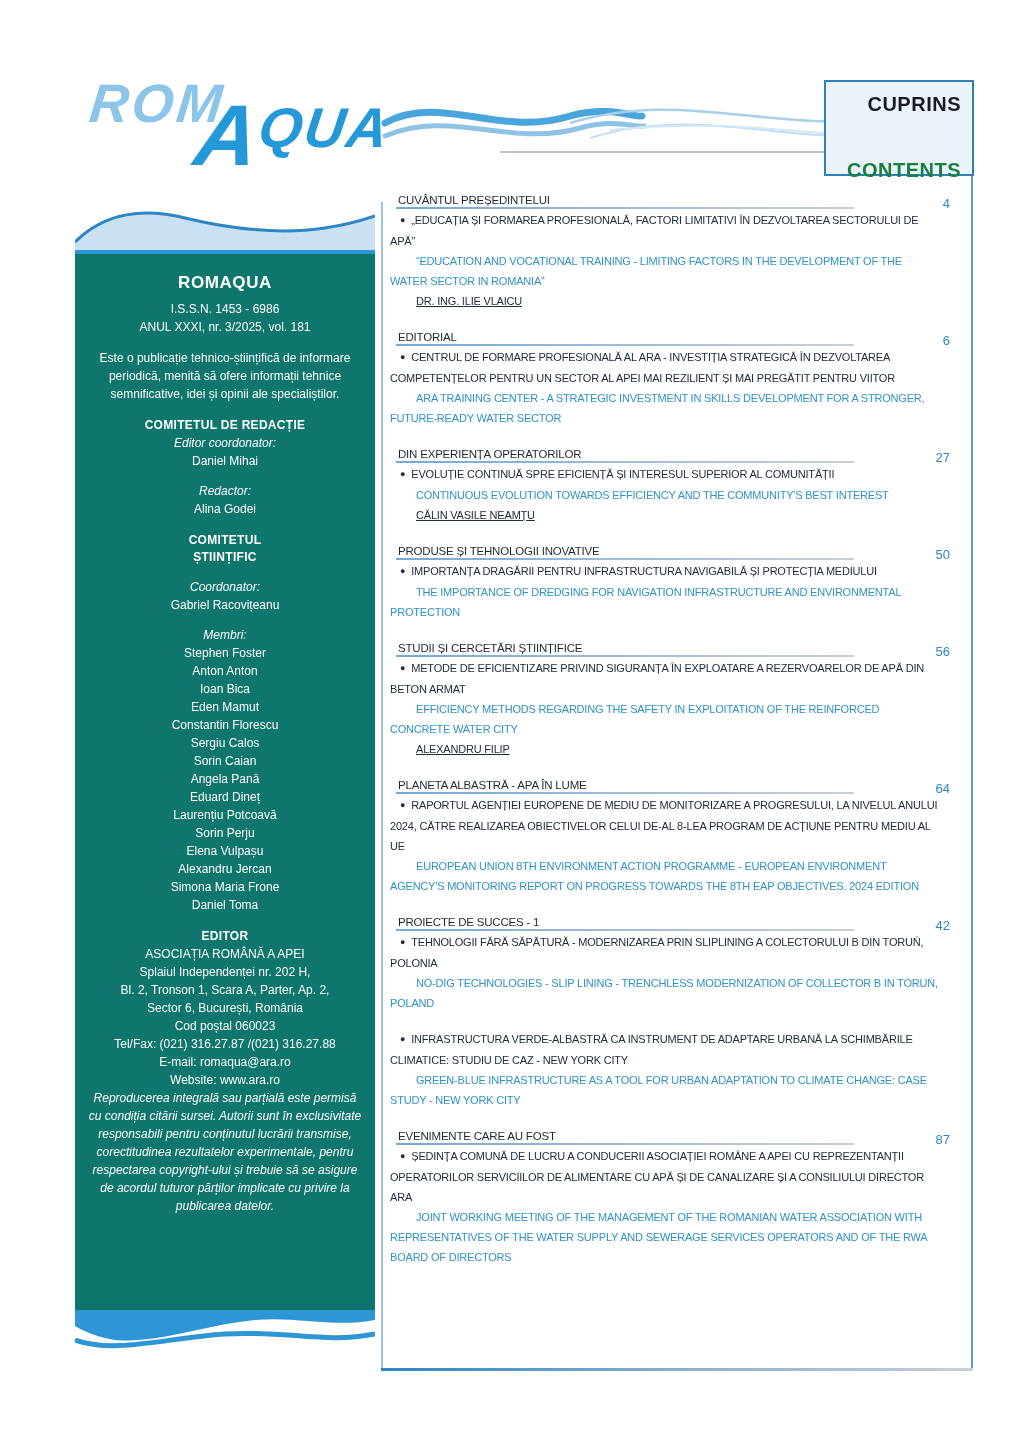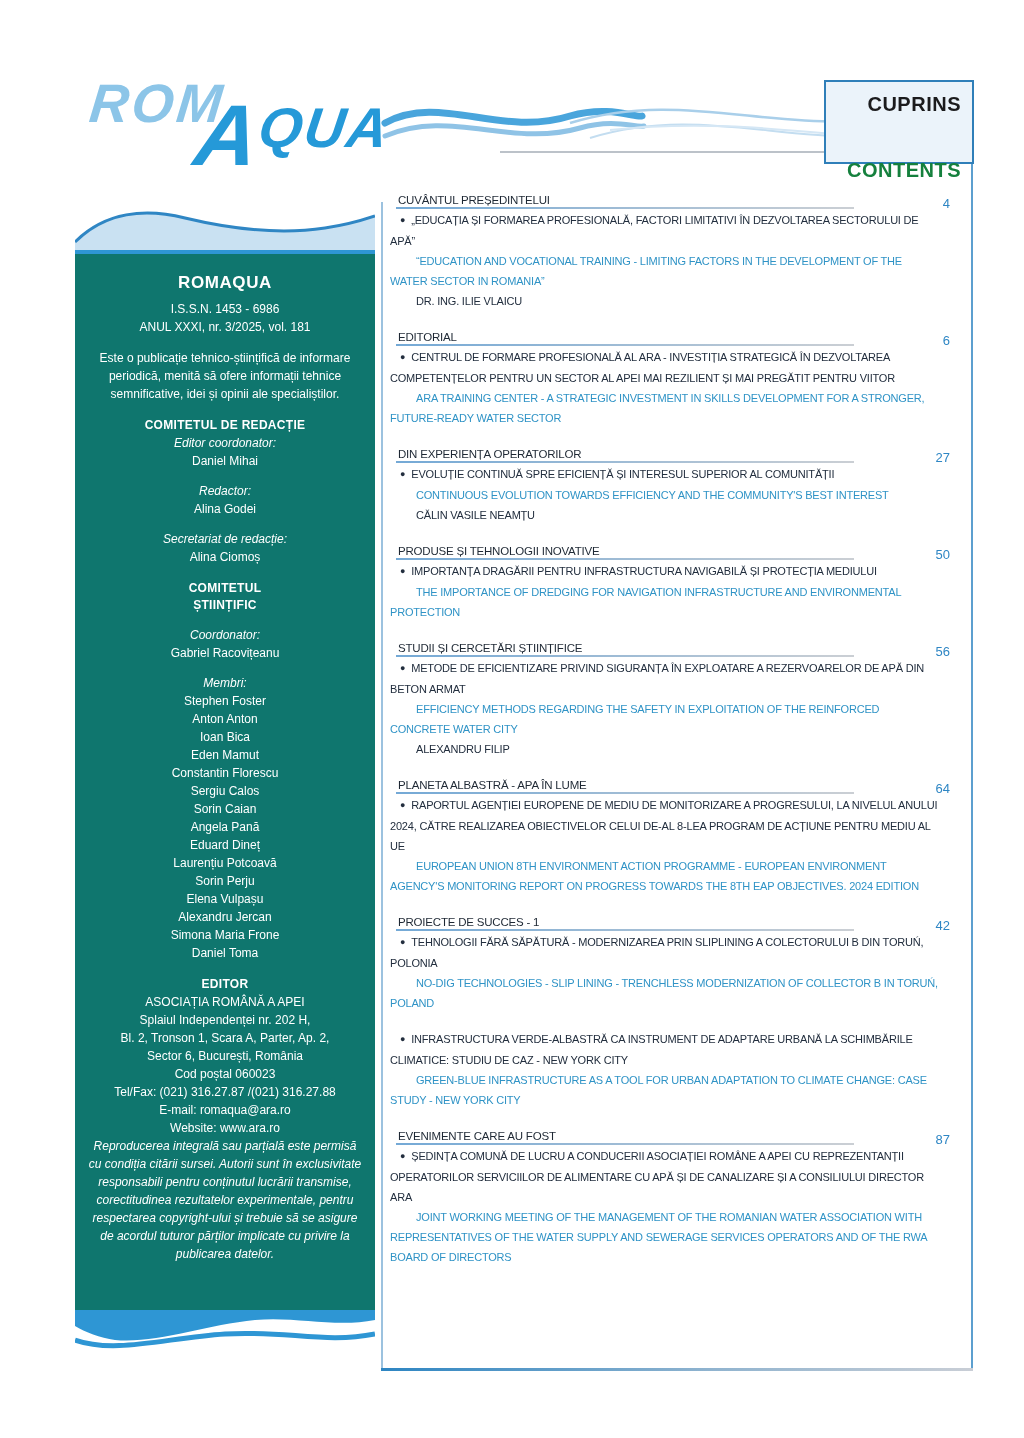--- a/index.html
+++ b/index.html
@@ -18,21 +18,21 @@
   .logo-aqua{
     position:absolute;left:196px;top:92px;
     color:#2599D8;font-weight:bold;font-style:italic;
     transform:skewX(-8deg);z-index:4;white-space:nowrap;
   }
   .logo-aqua .big-a{font-size:86px;line-height:86px;vertical-align:-18px;}
   .logo-aqua .qua{font-size:56px;letter-spacing:2px;}
   .hdr-waves{position:absolute;left:380px;top:78px;z-index:2;}
   .top-rule{position:absolute;left:500px;top:151px;width:324px;height:2px;background:#BCC2C9;}
   .contents-box{
-    position:absolute;left:824px;top:80px;width:150px;height:84px;
+    position:absolute;left:824px;top:80px;width:150px;height:96px;
     box-sizing:border-box;background:#EBF3FA;border:2px solid #2F7FB9;
     text-align:right;padding:9px 11px 0 0;z-index:5;
   }
   .contents-box .ro{font-size:20px;font-weight:bold;color:#1B1B1D;line-height:26px;letter-spacing:0.5px;}
   .contents-box .en{font-size:20px;font-weight:bold;color:#15803d;line-height:26px;letter-spacing:0.5px;margin-top:40px;}
   
   .vline-right{position:absolute;left:971px;top:152px;width:2px;height:1218px;background:#5C9FCF;}
   .vline-left{position:absolute;left:381px;top:202px;width:2px;height:1168px;background:#9CC2DF;}
   .bottom-rule{position:absolute;left:381px;top:1368px;width:592px;height:3px;
     background:linear-gradient(to right,#2D85C2,#8FB3CF 55%,#C9CED6);}
@@ -58,21 +58,21 @@
   .sec{margin-bottom:16px;position:relative;}
   .sec-head{position:relative;height:20px;}
   .sec-title{position:absolute;left:8px;top:0;font-size:11.5px;color:#1E2834;white-space:nowrap;}
   .sec-page{position:absolute;right:0;top:4px;font-size:13px;color:#2E86C4;letter-spacing:0;}
   .sec-rule{position:absolute;left:6px;top:17px;width:458px;height:2px;
     background:linear-gradient(to right,#74A9D6,#CBCFD4);}
   .sec p{margin:0;width:548px;}
   .p-ro{text-indent:10px;}
   .bullet{font-size:9px;margin-right:6px;position:relative;top:-1px;}
   .p-en{color:#2F93C6;text-indent:26px;}
-  .p-author{padding-left:26px;}
+  .p-author{padding-left:26px;text-decoration:underline;}
 </style>
 </head>
 <body>
 
 <div class="page">
 
   <div class="logo-rom">ROM</div>
   <div class="logo-aqua"><span class="big-a">A</span><span class="qua">QUA</span></div>
 
   <svg class="hdr-waves" width="580" height="100" viewBox="0 0 580 100">
@@ -108,24 +108,20 @@
       <div class="sb-desc">Este o publicație tehnico-științifică de informare periodică, menită să ofere informații tehnice semnificative, idei și opinii ale specialiștilor.</div>
 
       <div class="sb-h">COMITETUL DE REDACȚIE</div>
       <div>
         <div class="sb-it">Editor coordonator:</div>
         <div>Daniel Mihai</div>
       </div>
       <div class="sb-gap">
         <div class="sb-it">Redactor:</div>
         <div>Alina Godei</div>
-      </div>
-      <div class="sb-gap">
-        <div class="sb-it">Secretariat de redacție:</div>
-        <div>Alina Ciomoș</div>
       </div>
 
       <div class="sb-h">
         <div>COMITETUL</div>
         <div>ȘTIINȚIFIC</div>
       </div>
       <div class="sb-gap">
         <div class="sb-it">Coordonator:</div>
         <div>Gabriel Racovițeanu</div>
       </div>

